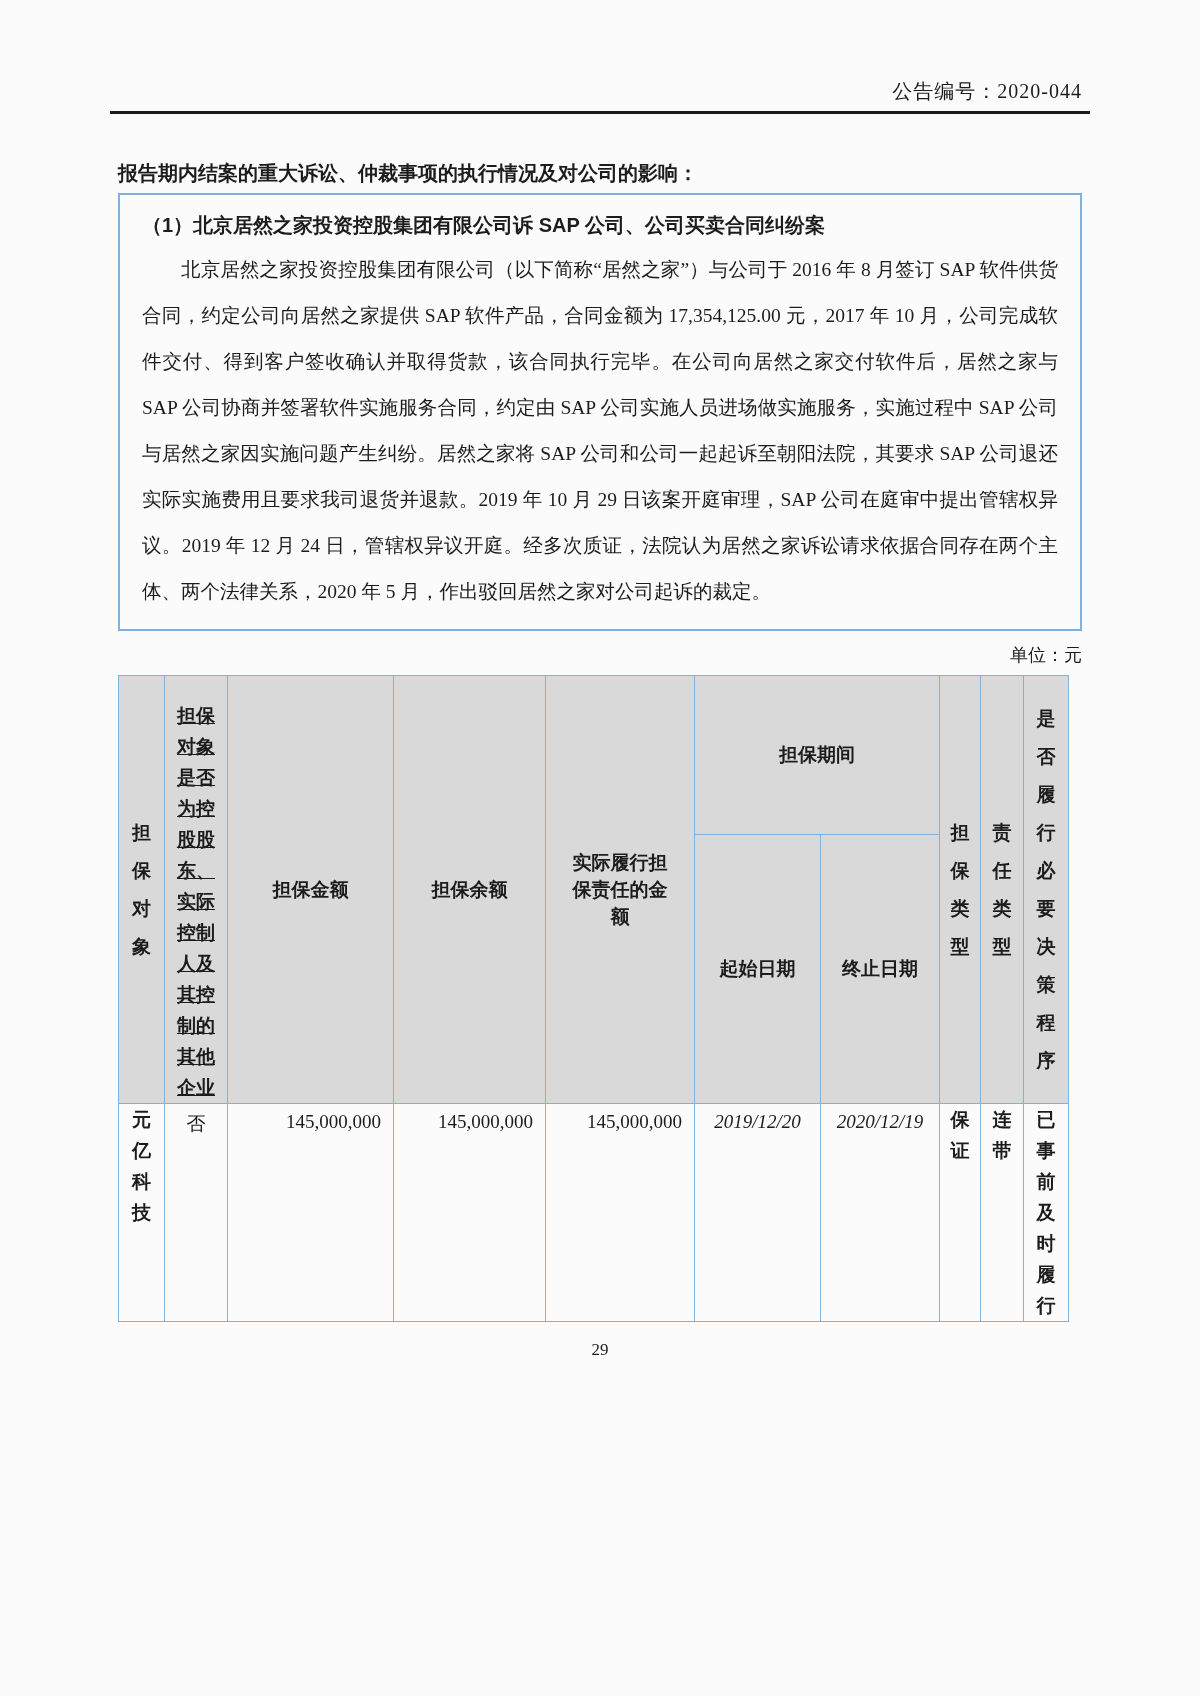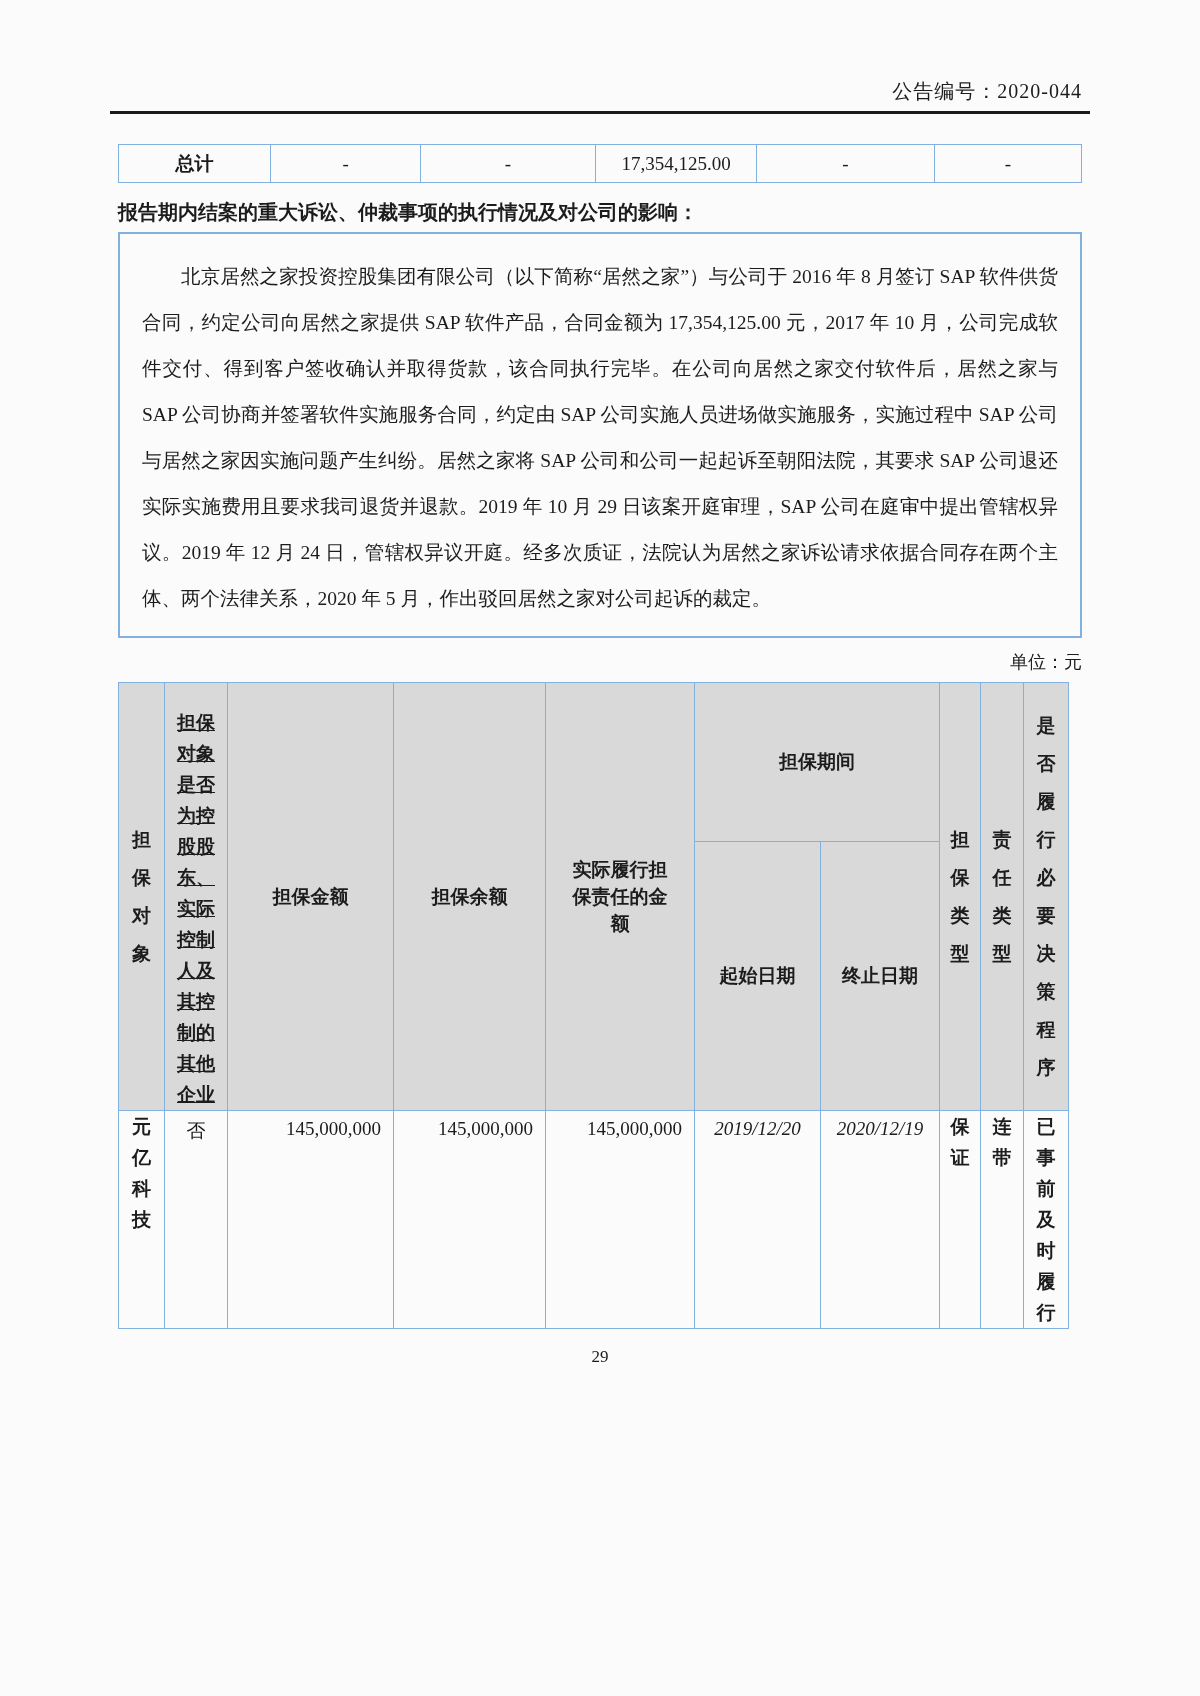--- a/index.html
+++ b/index.html
@@ -69,34 +69,27 @@
   <table class="summary-table">
     <colgroup>
       <col style="width:15.8%">
         <col style="width:15.6%">
         <col style="width:18.1%">
       <col style="width:16.8%">
         <col style="width:18.4%">
         <col style="width:15.3%">
     </colgroup>
     <tbody>
-      <tr class="r2">
-        <td class="bold">总计</td>
-        <td>-</td>
-        <td>-</td>
-        <td>17,354,125.00</td>
-        <td>-</td>
-        <td>-</td>
-      </tr>
     </tbody>
   </table>
 
   <div class="lit-heading sans">报告期内结案的重大诉讼、仲裁事项的执行情况及对公司的影响：</div>
 
   <div class="lit-box">
+    <div class="case-title sans">（1）北京居然之家投资控股集团有限公司诉 SAP 公司、公司买卖合同纠纷案</div>
     <p class="case-para">北京居然之家投资控股集团有限公司（以下简称“居然之家”）与公司于 2016 年 8 月签订 SAP 软件供货合同，约定公司向居然之家提供 SAP 软件产品，合同金额为 17,354,125.00 元，2017 年 10 月，公司完成软件交付、得到客户签收确认并取得货款，该合同执行完毕。在公司向居然之家交付软件后，居然之家与 SAP 公司协商并签署软件实施服务合同，约定由 SAP 公司实施人员进场做实施服务，实施过程中 SAP 公司与居然之家因实施问题产生纠纷。居然之家将 SAP 公司和公司一起起诉至朝阳法院，其要求 SAP 公司退还实际实施费用且要求我司退货并退款。2019 年 10 月 29 日该案开庭审理，SAP 公司在庭审中提出管辖权异议。2019 年 12 月 24 日，管辖权异议开庭。经多次质证，法院认为居然之家诉讼请求依据合同存在两个主体、两个法律关系，2020 年 5 月，作出驳回居然之家对公司起诉的裁定。</p>
   </div>
 
 
   <div class="unit-label">单位：元</div>
 
   <table class="guar-table">
     <colgroup>
       <col style="width:46px">
         <col style="width:63px">

